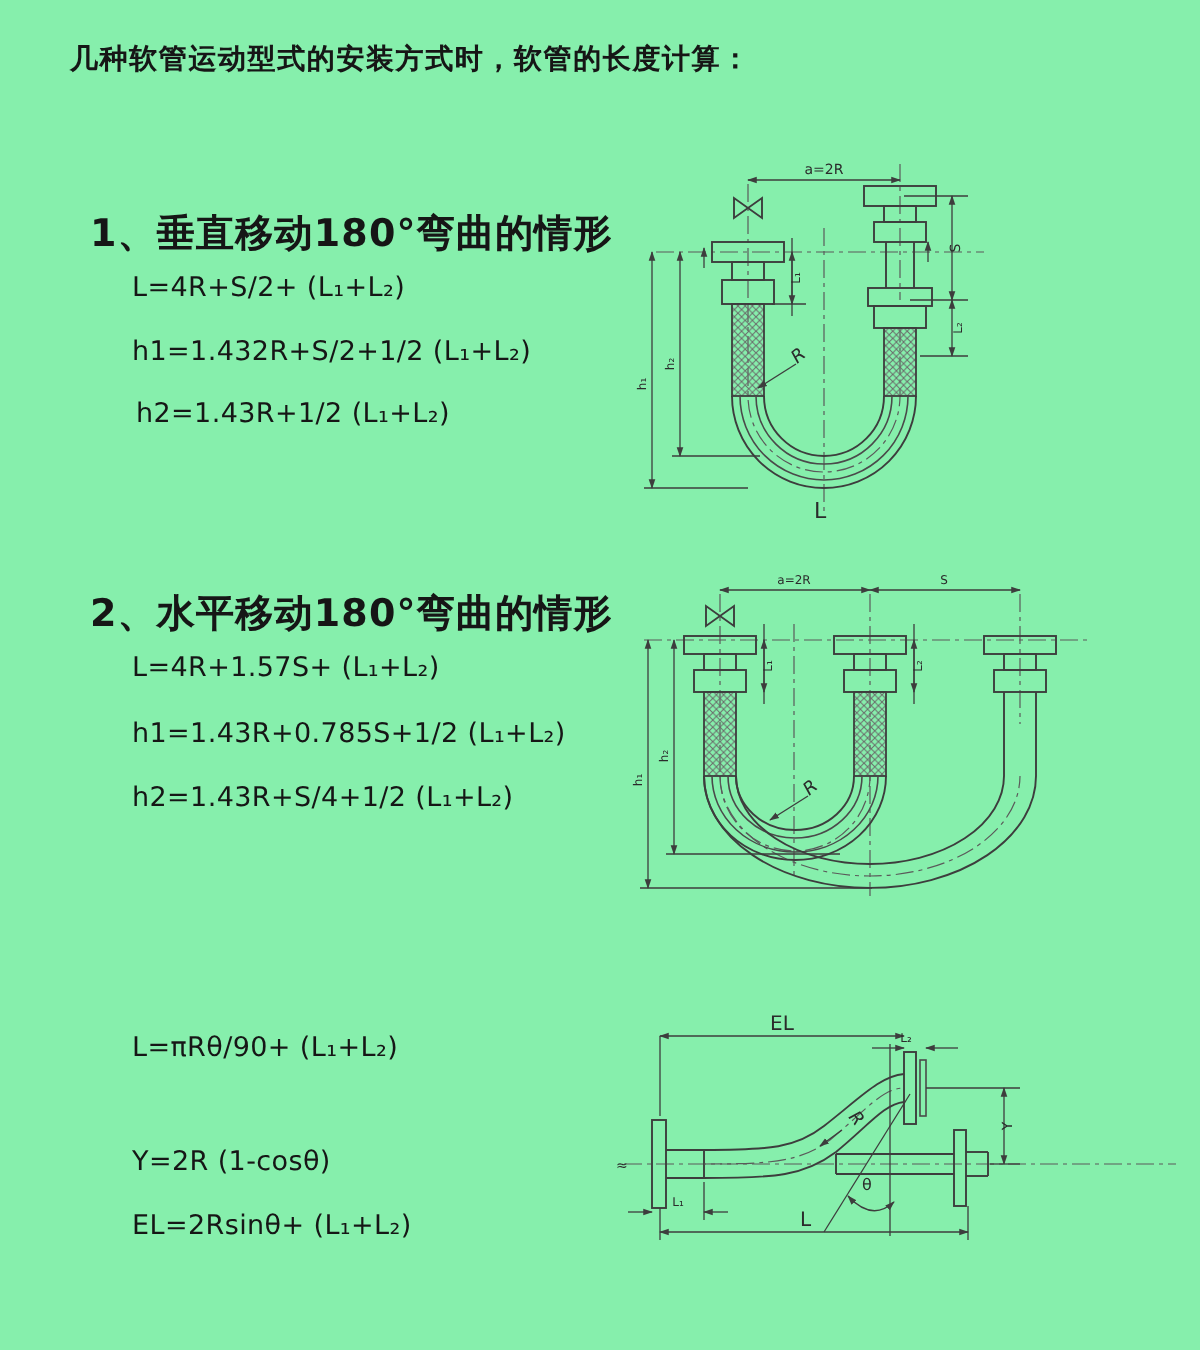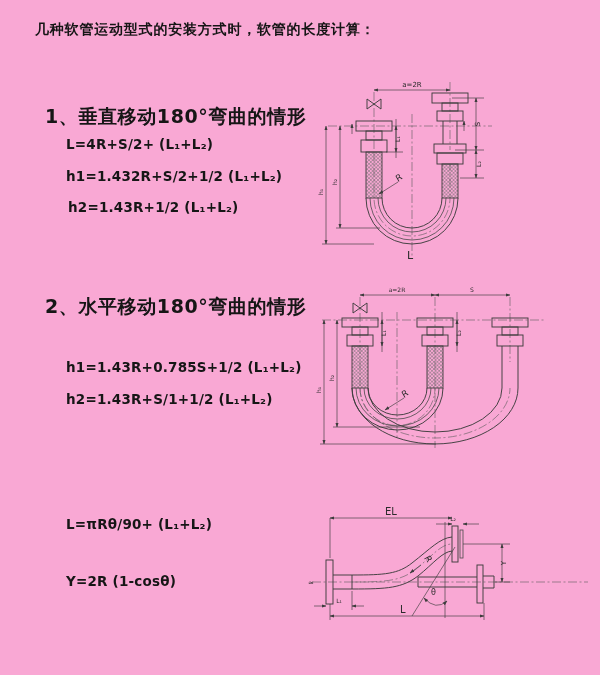--- a/index.html
+++ b/index.html
@@ -1,22 +1,22 @@
 <!DOCTYPE html>
 <html><head>
 <meta charset="utf-8">
 <style>
   html,body{margin:0;padding:0;}
   body{width:600px;height:675px;background:#ffffff;position:relative;overflow:hidden;
        font-family:"DejaVu Sans",sans-serif;}
-  .page{position:absolute;inset:0;background:#f9a8d4;}
+  .page{position:absolute;inset:0;background:#86efac;}
   .title{position:absolute;left:35px;top:21px;font-size:14px;font-weight:600;
          color:#161616;letter-spacing:0.8px;}
   .sec-heading{position:absolute;font-size:19px;font-weight:600;color:#161616;letter-spacing:0.6px;}
-  .formula{position:absolute;font-size:13.5px;font-weight:700;color:#161616;letter-spacing:0.2px;text-align:right;}
+  .formula{position:absolute;font-size:13.5px;font-weight:400;color:#161616;letter-spacing:0.2px;text-align:right;}
   svg{position:absolute;}
   svg text{font-family:"DejaVu Sans",sans-serif;fill:#2b2b2b;}
   .obj{stroke:#3d3d3d;stroke-width:0.95;fill:none;}
   .obj2{stroke:#4a4a4a;stroke-width:0.8;fill:none;}
   .dim{stroke:#3d3d3d;stroke-width:0.65;fill:none;}
   .cl{stroke:#5a5a5a;stroke-width:0.6;fill:none;stroke-dasharray:9 2.5 2 2.5;}
   .hatchrect{stroke:#3d3d3d;stroke-width:0.9;fill:url(#hatchP);}
   .dimtext{font-size:7px;}
   .dimtext-sm{font-size:6px;}
 </style>
@@ -26,25 +26,27 @@
 <div class="page">
 
   <div class="title">几种软管运动型式的安装方式时，软管的长度计算：</div>
 
   <div class="sec-heading" style="left:45px;top:104px">1、垂直移动180°弯曲的情形</div>
   <div class="formula" style="left:66px;top:136px">L=4R+S/2+ (L₁+L₂)</div>
   <div class="formula" style="left:66px;top:168px">h1=1.432R+S/2+1/2 (L₁+L₂)</div>
   <div class="formula" style="left:68px;top:199px">h2=1.43R+1/2 (L₁+L₂)</div>
 
   <div class="sec-heading" style="left:45px;top:294px">2、水平移动180°弯曲的情形</div>
+  <div class="formula" style="left:66px;top:326px">L=4R+1.57S+ (L₁+L₂)</div>
   <div class="formula" style="left:66px;top:359px">h1=1.43R+0.785S+1/2 (L₁+L₂)</div>
-  <div class="formula" style="left:66px;top:391px">h2=1.43R+S/1+1/2 (L₁+L₂)</div>
+  <div class="formula" style="left:66px;top:391px">h2=1.43R+S/4+1/2 (L₁+L₂)</div>
 
   <div class="formula" style="left:66px;top:516px">L=πRθ/90+ (L₁+L₂)</div>
   <div class="formula" style="left:66px;top:573px">Y=2R (1-cosθ)</div>
+  <div class="formula" style="left:66px;top:605px">EL=2Rsinθ+ (L₁+L₂)</div>
 
   <svg style="left:310px;top:70px" width="290" height="195" viewBox="310 70 290 195">
     <defs>
       <marker id="arrA" viewBox="0 0 10 10" refX="9" refY="5" markerWidth="7.5" markerHeight="7.5" orient="auto-start-reverse">
         <path d="M0,1.6 L10,5 L0,8.4 Z" fill="#3d3d3d"></path>
       </marker>
       <pattern id="hatchP" width="3.6" height="3.6" patternUnits="userSpaceOnUse">
         <path d="M0,3.6 L3.6,0 M0,0 L3.6,3.6" stroke="#6a6a6a" stroke-width="0.5"></path>
       </pattern>
     </defs>

